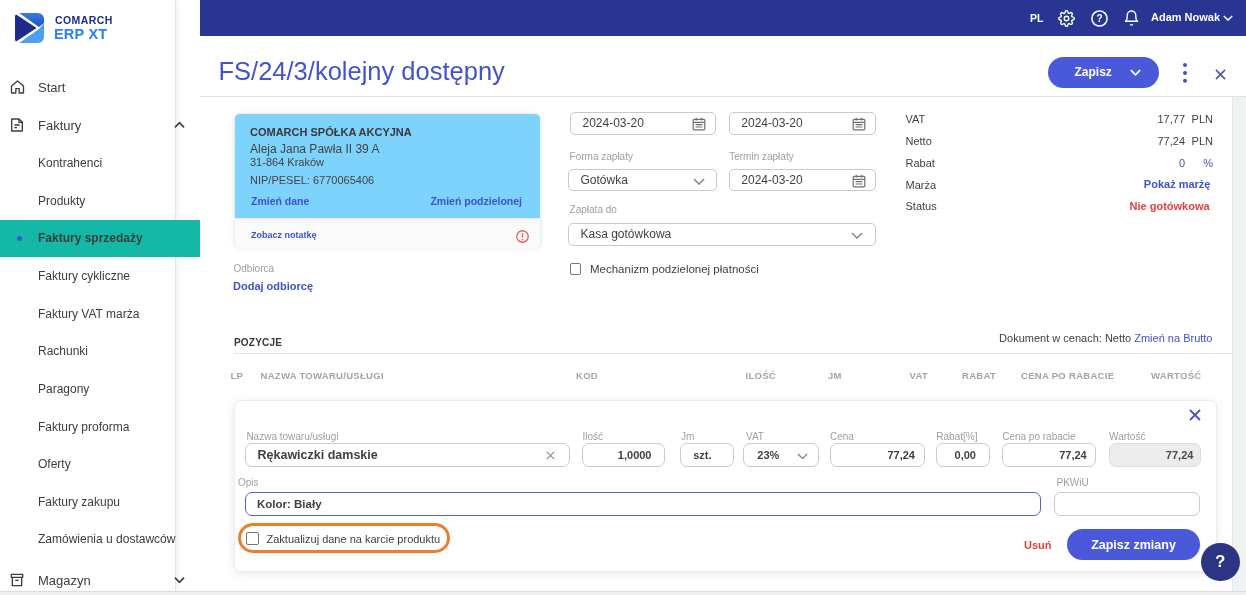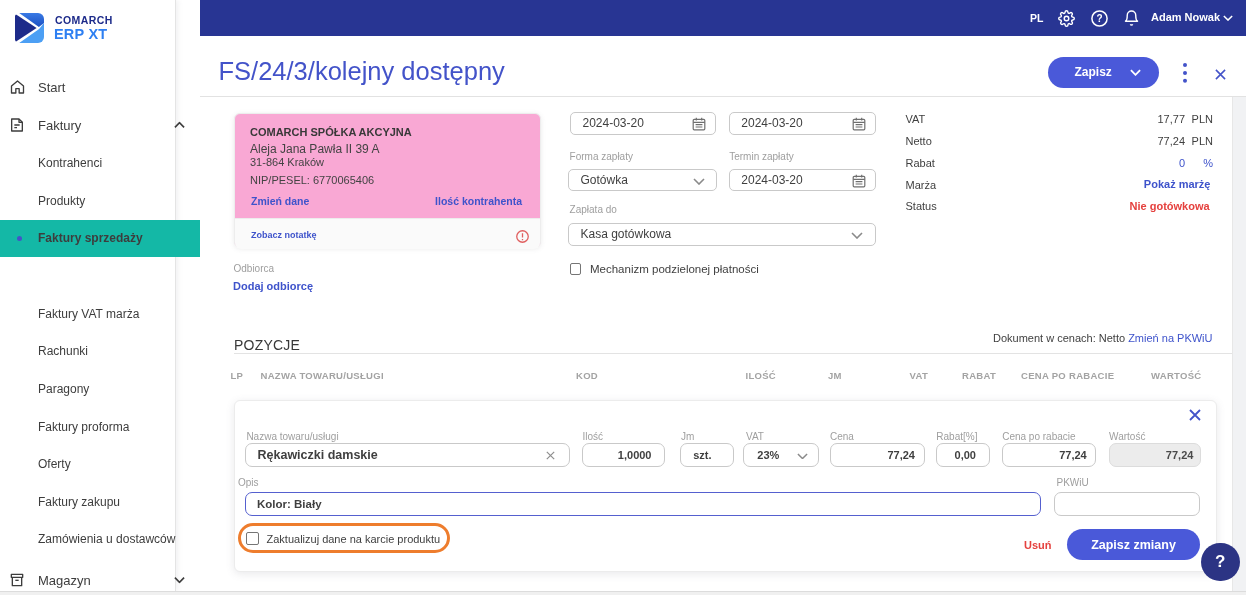--- a/index.html
+++ b/index.html
@@ -107,20 +107,23 @@
   <div class="nav-item" style="top:144.5px;">
       <span class="lbl sub">Kontrahenci</span>
     </div>
   <div class="nav-item" style="top:182px;">
       <span class="lbl sub">Produkty</span>
     </div>
   <div class="nav-item active-row" style="top:219.5px;">
     <span class="dot"></span>
     <span class="lbl sub">Faktury sprzedaży</span>
   </div>
+  <div class="nav-item" style="top:257.5px;">
+      <span class="lbl sub">Faktury cykliczne</span>
+    </div>
   <div class="nav-item" style="top:295px;">
       <span class="lbl sub">Faktury VAT marża</span>
     </div>
   <div class="nav-item" style="top:332.5px;">
       <span class="lbl sub">Rachunki</span>
     </div>
   <div class="nav-item" style="top:370.5px;">
       <span class="lbl sub">Paragony</span>
     </div>
   <div class="nav-item" style="top:408px;text-align:right;">
@@ -157,28 +160,28 @@
       </svg>
   </div>
   <div class="abs" style="left:982.5px; top:26.5px; width:4px; height:4px; border-radius:50%; background:#4353c9; box-shadow:0 7.9px 0 #4353c9, 0 15.8px 0 #4353c9;"></div>
   <svg class="abs" style="left:1014.5px; top:33px;" width="11" height="11" viewBox="0 0 12 12">
       <path d="M1 1 L11 11 M11 1 L1 11" stroke="#4353c9" stroke-width="1.7" fill="none"></path>
     </svg>
 </div>
 
 <div id="content">
 
-  <div class="abs" style="left:34px; top:15.5px; width:307px; height:135px; background:#f9a8d4; border:1px solid #ededed;
+  <div class="abs" style="left:34px; top:15.5px; width:307px; height:135px; background:#7dd3fc; border:1px solid #ededed;
        border-radius:6px; box-shadow:0 1px 5px rgba(100,100,110,0.13);">
     <div class="abs" style="left:15px; top:12px; font-size:11px; font-weight:bold; color:#383838;">COMARCH SPÓŁKA AKCYJNA</div>
     <div class="abs" style="left:15px; top:28.5px; font-size:12px; color:#434343;">Aleja Jana Pawła II 39 A</div>
     <div class="abs" style="left:15px; top:42px; font-size:11px; color:#434343;">31-864 Kraków</div>
     <div class="abs" style="left:15px; top:60px; font-size:11px; color:#434343;">NIP/PESEL: 6770065406</div>
     <div class="abs link" style="left:16px; top:81.5px; font-size:10.5px;">Zmień dane</div>
-    <div class="abs link" style="right:18px; top:81.5px; font-size:10.5px;">Ilość kontrahenta</div>
+    <div class="abs link" style="right:18px; top:81.5px; font-size:10.5px;">Zmień podzielonej</div>
     <div class="abs" style="left:0; top:104.5px; width:305px; height:30.5px; background:#fafafa; border-top:1px solid #ededed; border-radius:0 0 6px 6px;"></div>
     <div class="abs link" style="left:16px; top:116px; font-size:9px;">Zobacz notatkę</div>
     <svg class="abs" style="left:281px; top:116.5px;" width="13" height="13" viewBox="0 0 14 14">
       <circle cx="7" cy="7" r="6.2" fill="none" stroke="#e06060" stroke-width="1.4"></circle>
       <path d="M7 3.6 V8.2 M7 9.8 V11" stroke="#e06060" stroke-width="1.4"></path>
     </svg>
   </div>
 
   <div class="lab" style="left:33.5px; top:166px;">Odbiorca</div>
   <div class="abs link" style="left:33px; top:182.5px; font-size:11px;">Dodaj odbiorcę</div>
@@ -229,22 +232,22 @@
   <div class="sum-v" style="top:38.2px;">77,24</div>
   <div class="sum-u" style="top:38.2px;">PLN</div>
   <div class="sum-l" style="top:59.7px;">Rabat</div>
   <div class="sum-v" style="top:59.7px; color:#3e53cb;">0</div>
   <div class="sum-u" style="top:59.7px; color:#3e53cb;">%</div>
   <div class="sum-l" style="top:81.8px;">Marża</div>
   <div class="abs link" style="right:21.5px; top:81.3px; font-size:11px;">Pokaż marżę</div>
   <div class="sum-l" style="top:103.4px;">Status</div>
   <div class="abs" style="right:22.4px; top:102.9px; font-size:11px; font-weight:bold; color:#e5413e;">Nie gotówkowa</div>
 
-  <div class="abs" style="left:34px; top:239.5px; font-size:14px; font-weight:normal; color:#383838; letter-spacing:0.2px;">POZYCJE</div>
-  <div class="abs" style="right:19.5px; top:234.5px; font-size:11px; color:#3f3f3f;">Dokument w cenach: Netto <span style="color:#3e53cb;">Zmień na PKWiU</span></div>
+  <div class="abs" style="left:34px; top:239.5px; font-size:10px; font-weight:bold; color:#383838; letter-spacing:0.2px;">POZYCJE</div>
+  <div class="abs" style="right:19.5px; top:234.5px; font-size:11px; color:#3f3f3f;">Dokument w cenach: Netto <span style="color:#3e53cb;">Zmień na Brutto</span></div>
   <div class="abs" style="left:34px; top:256px; width:998px; border-top:1px solid #e3e3e3;"></div>
 
   <div class="abs hdr" style="left:30.5px; top:273px;">LP</div>
   <div class="abs hdr" style="left:60.5px; top:273px;">NAZWA TOWARU/USŁUGI</div>
   <div class="abs hdr" style="left:376px; top:273px;">KOD</div>
   <div class="abs hdr" style="left:545.5px; top:273px;">ILOŚĆ</div>
   <div class="abs hdr" style="left:628px; top:273px;">JM</div>
   <div class="abs hdr" style="left:709.5px; top:273px;">VAT</div>
   <div class="abs hdr" style="left:762px; top:273px;">RABAT</div>
   <div class="abs hdr" style="left:821px; top:273px;">CENA PO RABACIE</div>

